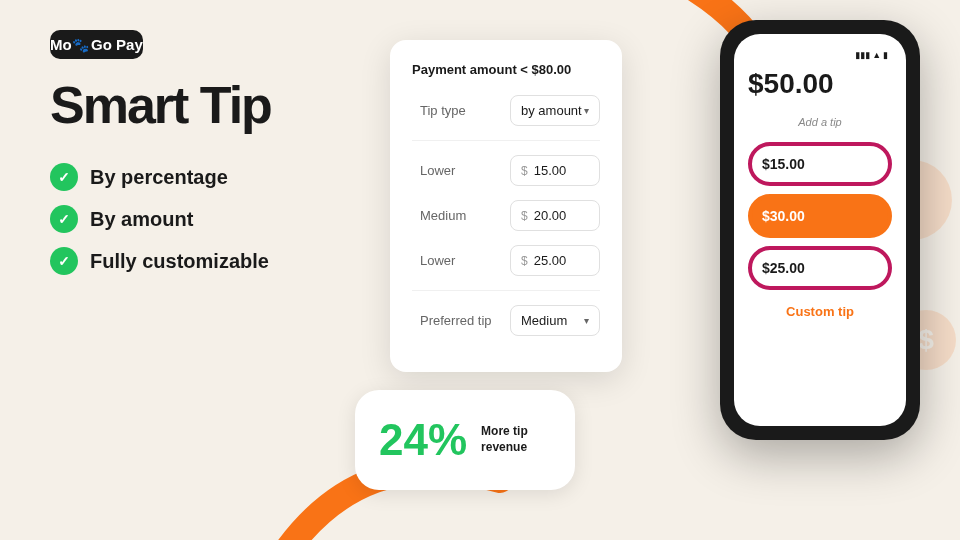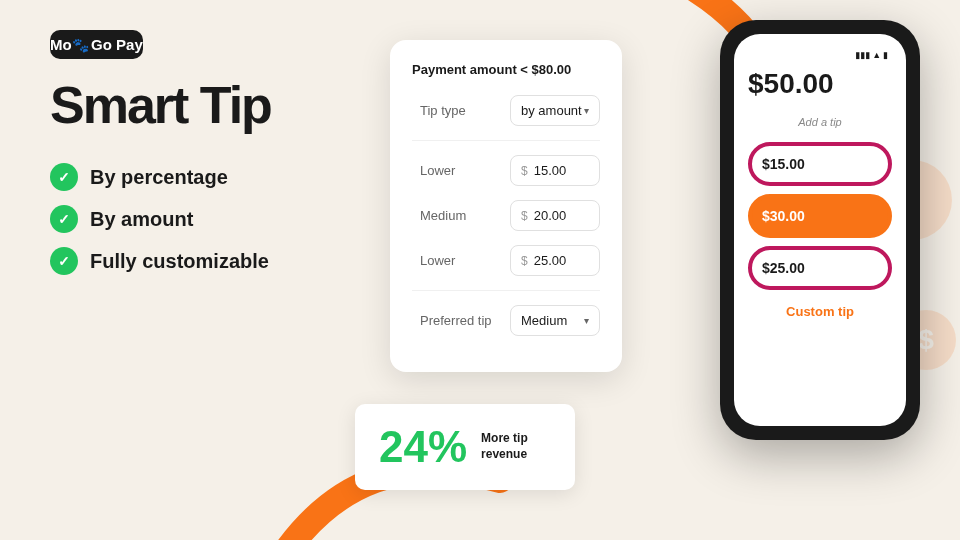--- a/index.html
+++ b/index.html
@@ -91,22 +91,22 @@
       font-weight: 700;
       color: #1a1a1a;
     }
 
     
     .stat-box {
       position: absolute;
       bottom: 50px;
       left: 355px;
       background: white;
-      border-radius: 10px;
-      padding: 21px 24px;
+      border-radius: 24px;
+      padding: 28px 24px;
       display: flex;
       align-items: center;
       gap: 14px;
       box-shadow: 0 4px 20px rgba(0,0,0,0.1);
       z-index: 10;
     }
     .stat-percent {
       font-size: 44px;
       font-weight: 900;
       color: #22c55e;

